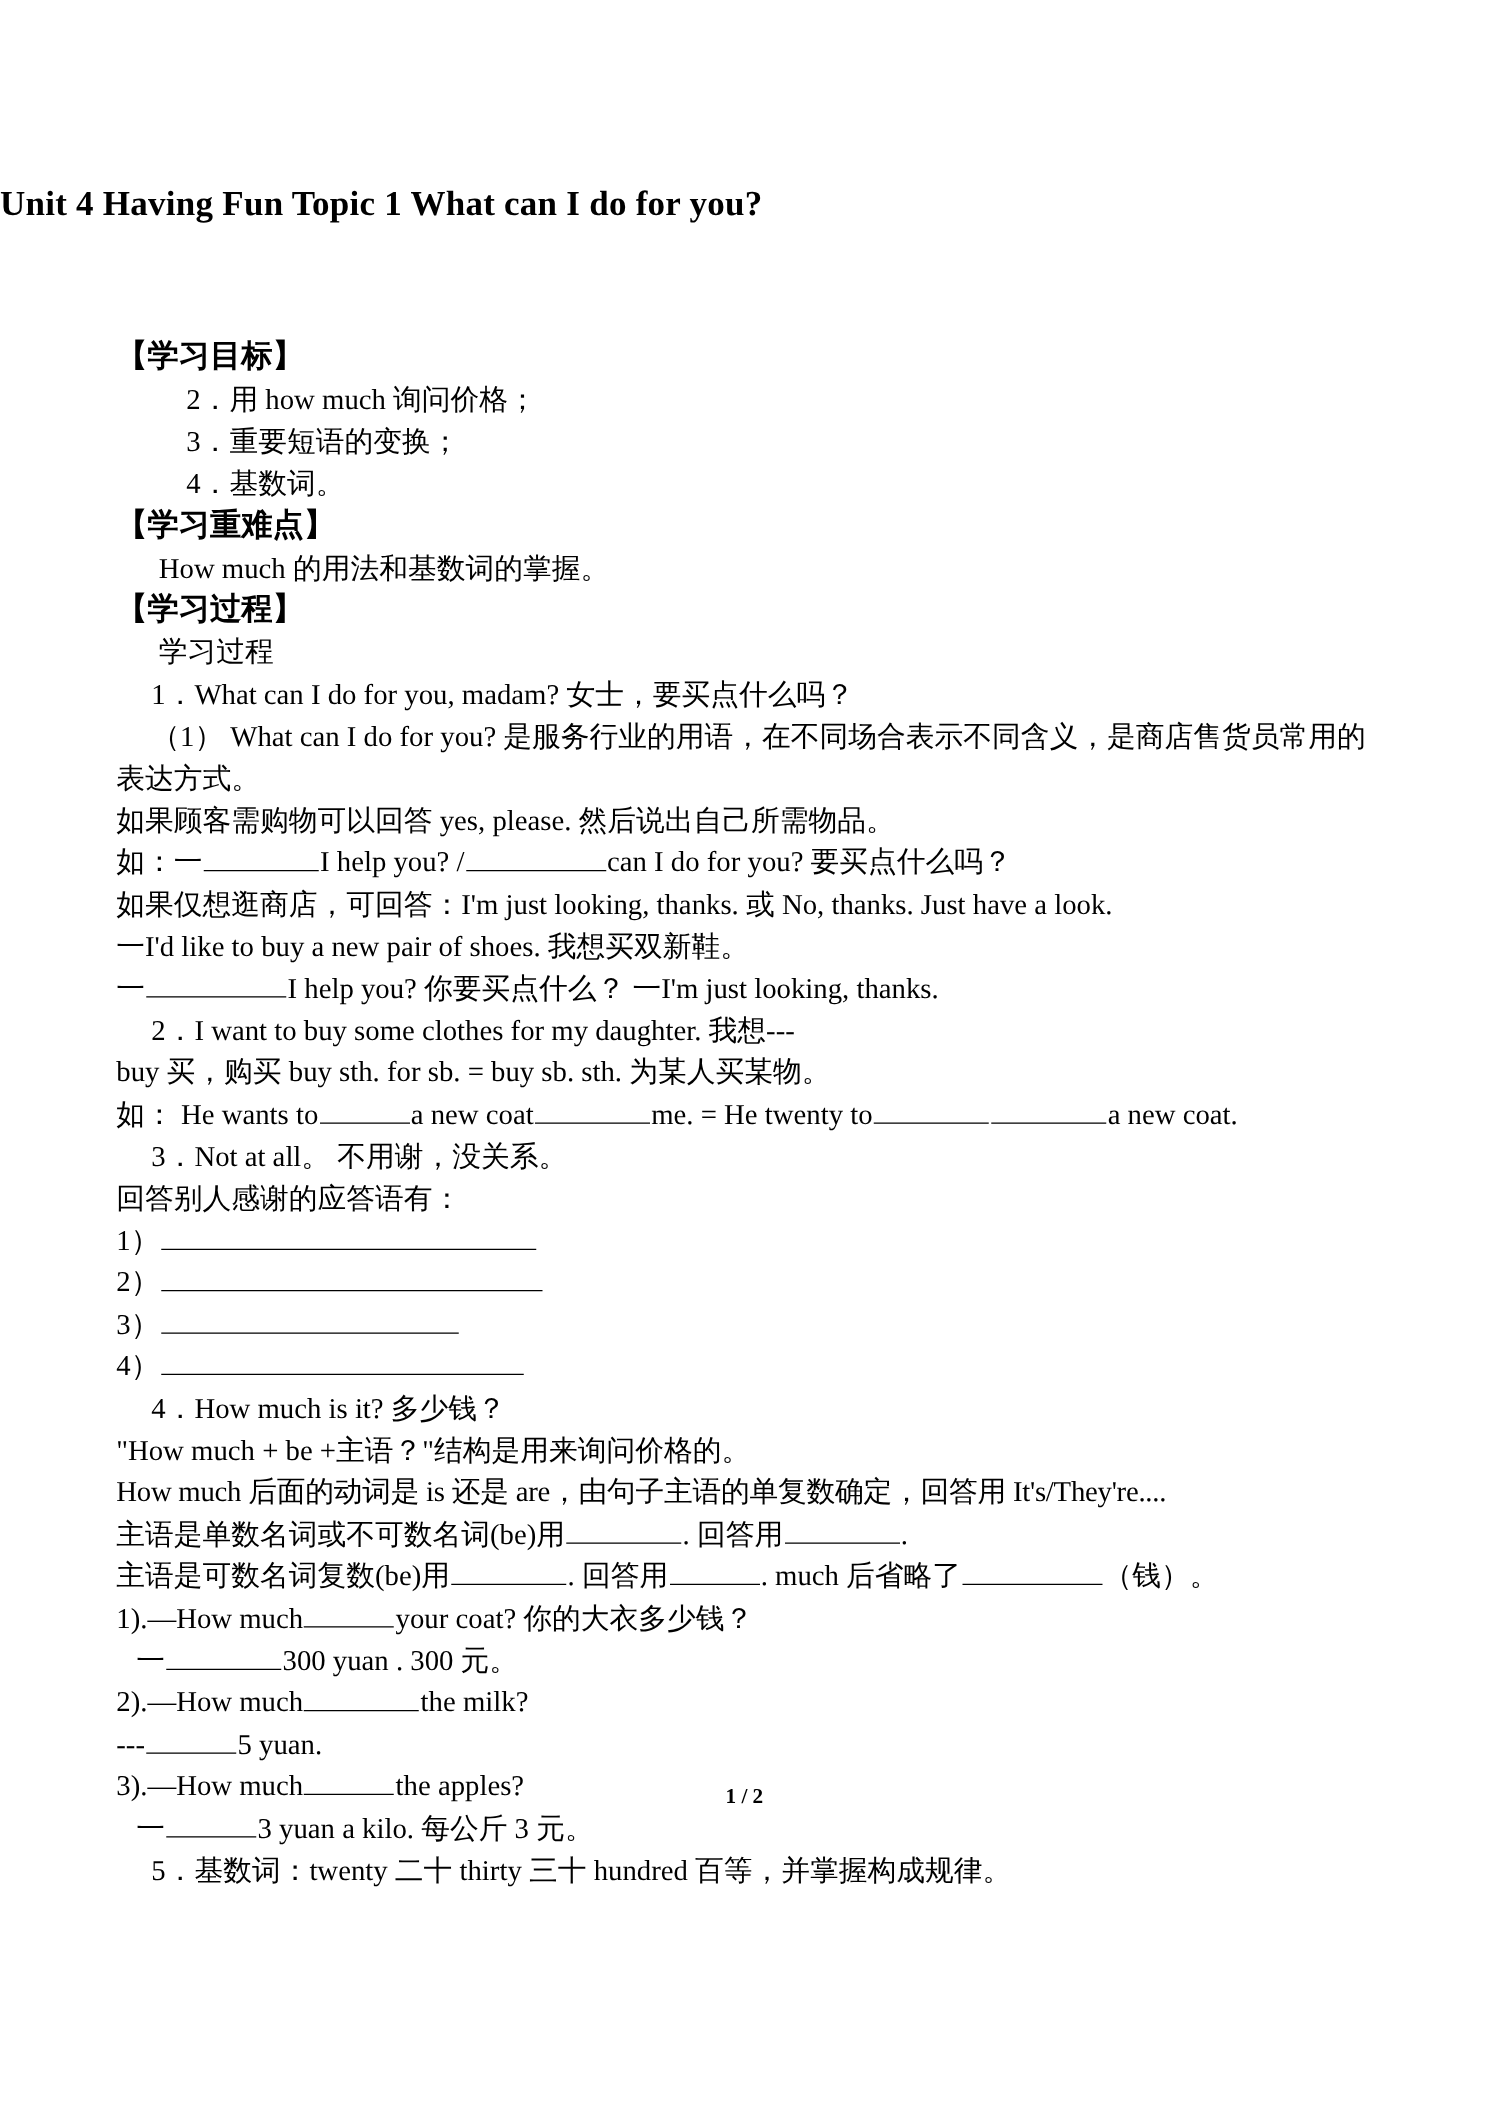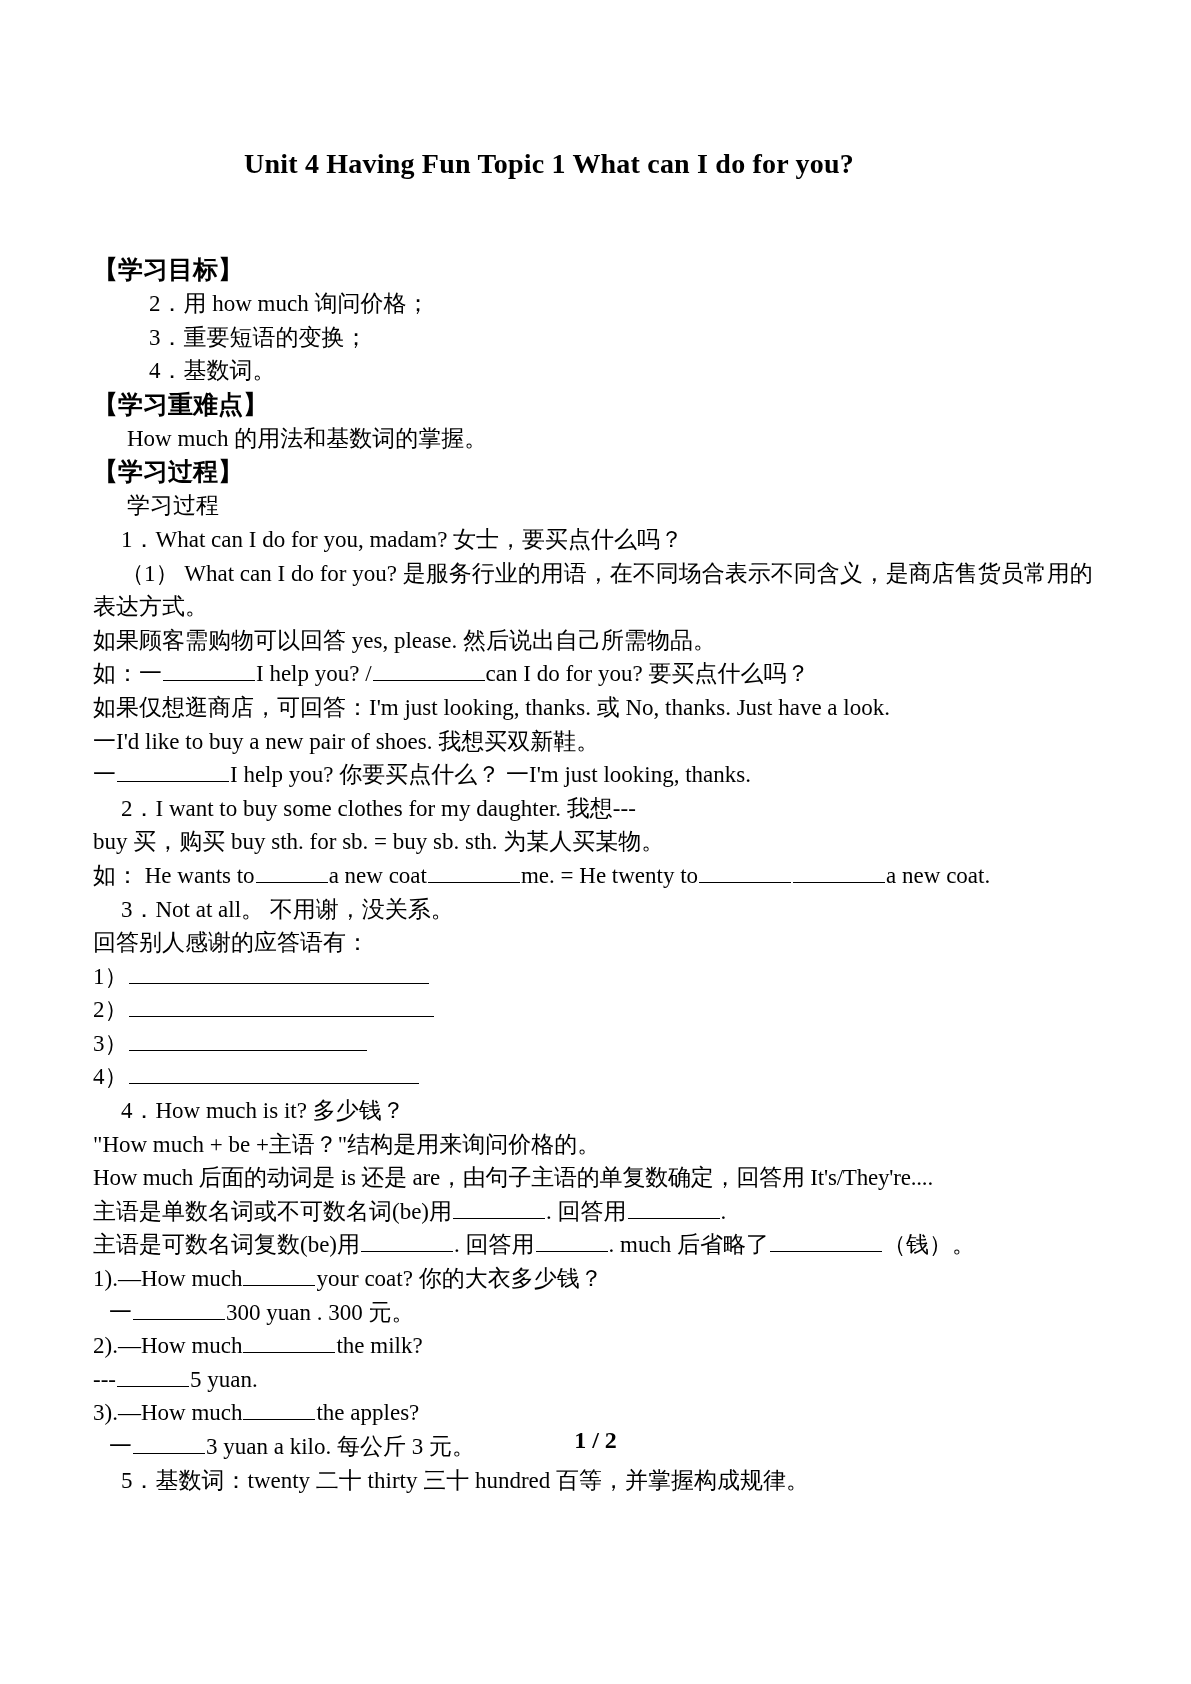--- a/index.html
+++ b/index.html
@@ -21,30 +21,29 @@
     width: 1191px;
     height: 1684px;
     padding: 0;
     box-sizing: border-box;
   }
   .doc-title {
     position: absolute;
     left: 0;
     top: 148px;
     width: 1098px;
-    text-align: center;
     font-size: 28px;
     font-weight: bold;
     letter-spacing: 0.2px;
     font-family: "Liberation Serif", "DejaVu Serif", serif;
   }
   .body-block {
     position: absolute;
     left: 93px;
-    top: 253px;
+    top: 269px;
     width: 1010px;
   }
   .section-head {
     font-size: 25px;
     font-weight: bold;
     line-height: 34px;
     margin: 0;
     padding: 0;
     white-space: nowrap;
   }
@@ -75,21 +74,21 @@
   .b-row-a { width: 300px; }
   .b-row-b { width: 305px; }
   .b-row-c { width: 238px; }
   .b-row-d { width: 290px; }
   .footer {
     position: absolute;
     left: 0;
     top: 1427px;
     width: 1191px;
     text-align: center;
-    font-size: 24px;
+    font-size: 17px;
     font-weight: bold;
     font-family: "Liberation Serif", "DejaVu Serif", serif;
   }
   .tight { letter-spacing: -0.2px; }
 </style>
 </head>
 <body>
 
 <div class="page">
 

